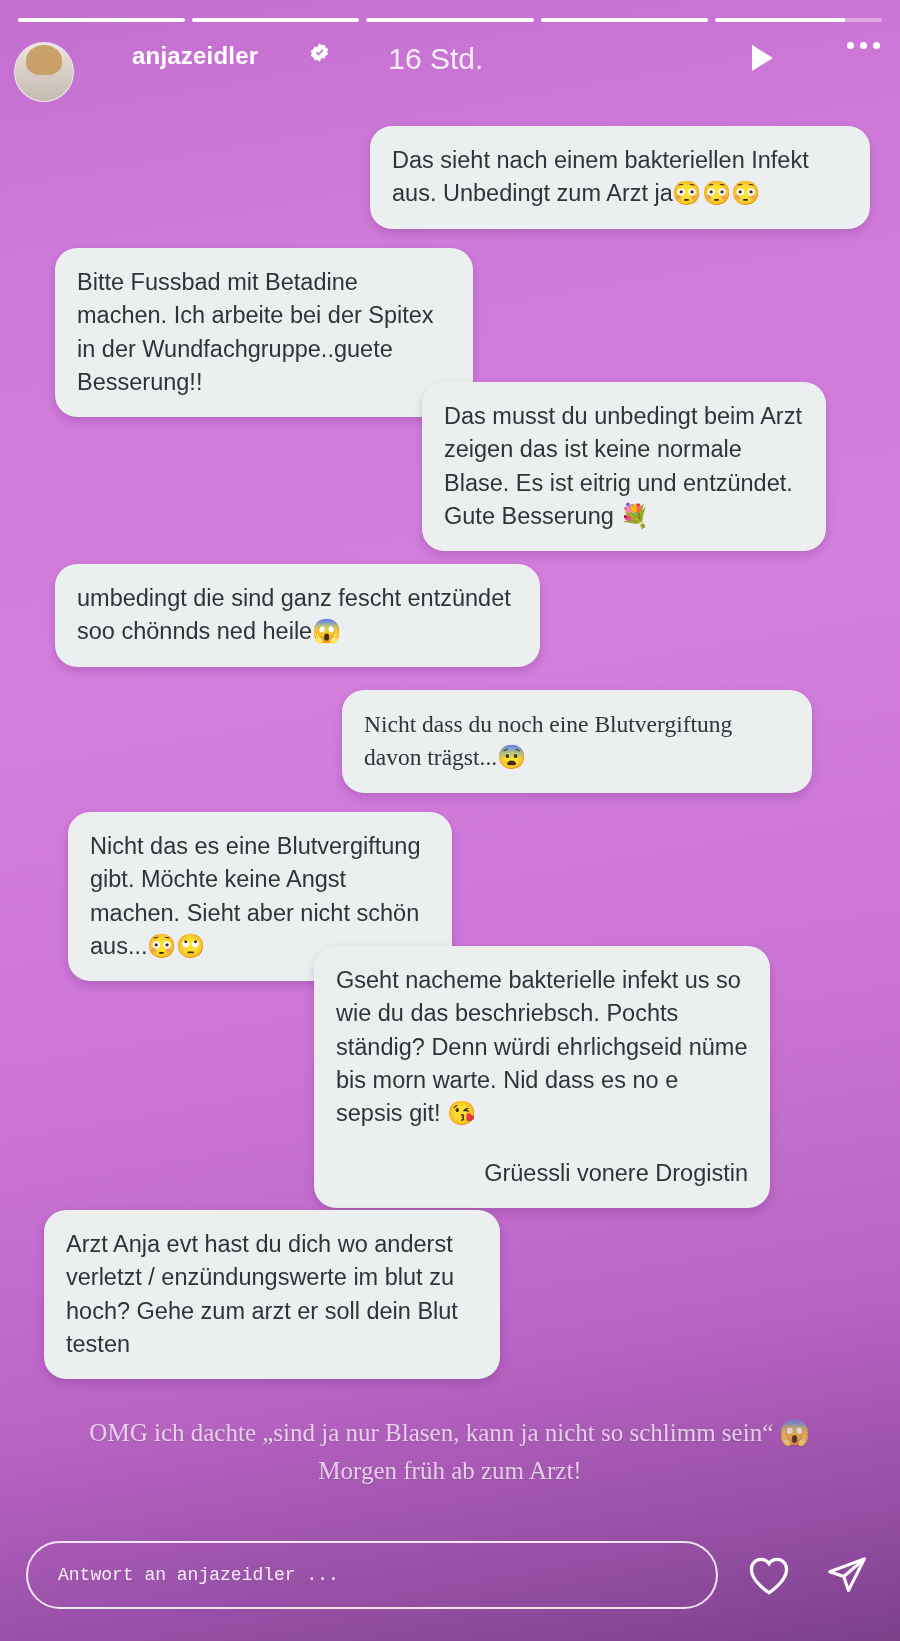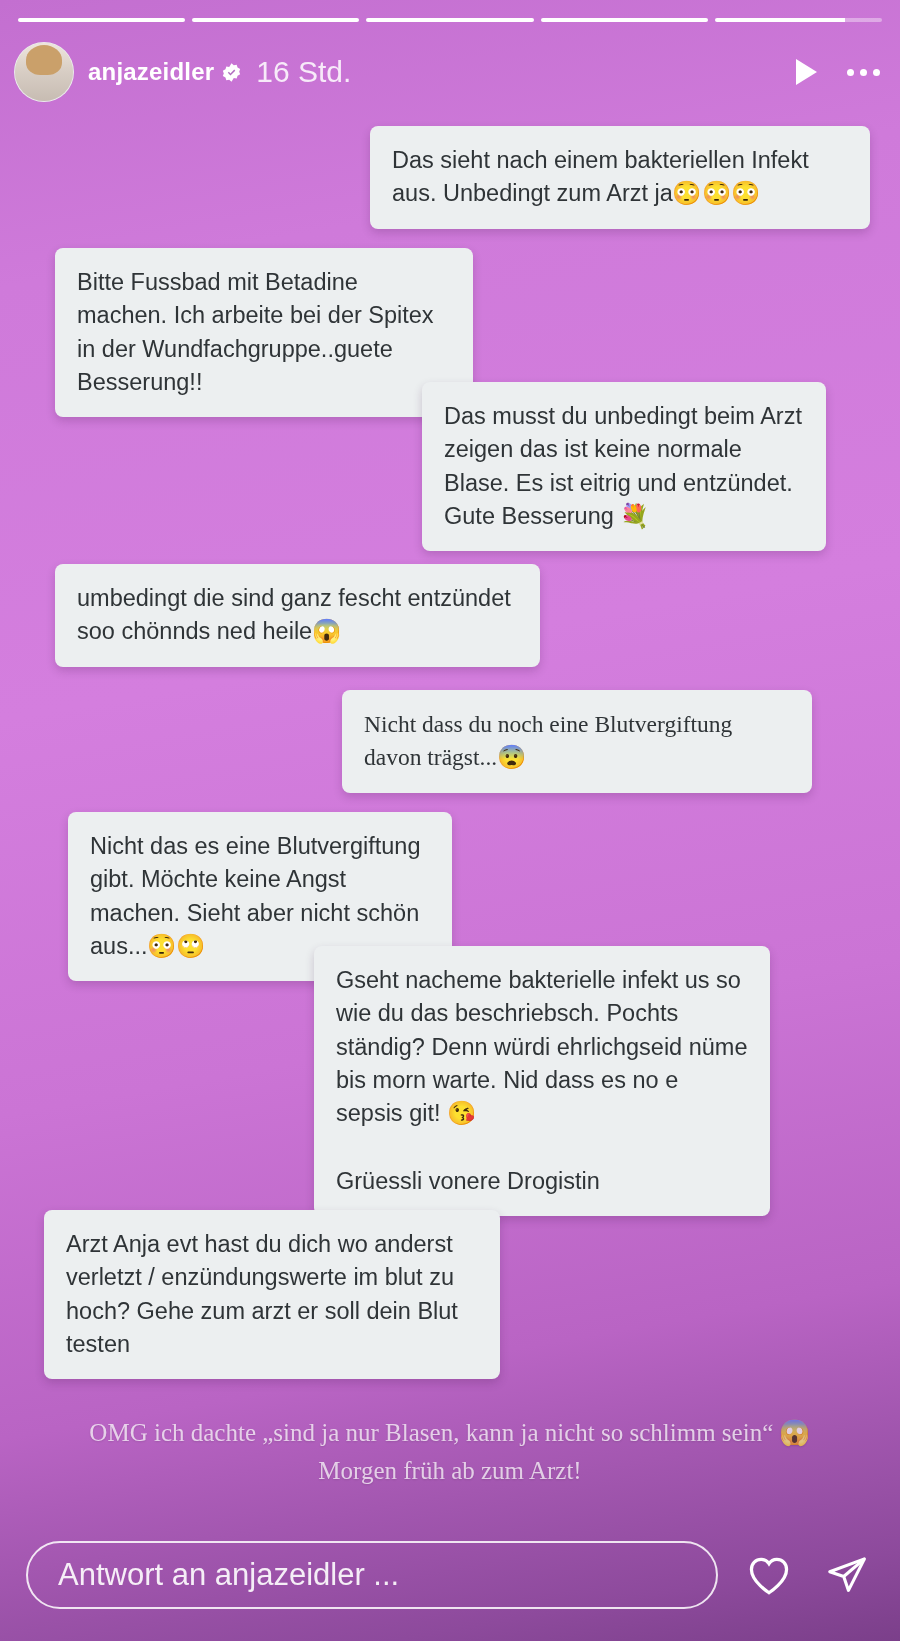--- a/index.html
+++ b/index.html
@@ -43,21 +43,22 @@
     background: linear-gradient(to right, #ffffff 78%, rgba(255,255,255,0.38) 78%);
   }
   
   .header {
     position: absolute;
     top: 42px;
     left: 14px;
     right: 14px;
     height: 60px;
     display: flex;
-    align-items: center;
+    align-items: flex-start;
+    gap: 44px;
   }
   .avatar-ring {
     width: 58px;
     height: 58px;
     border-radius: 50%;
     background: #d8d8d8;
     overflow: hidden;
     position: relative;
     flex: 0 0 auto;
     border: 1px solid rgba(255,255,255,0.5);
@@ -121,30 +122,30 @@
   .messages {
     position: absolute;
     top: 120px;
     left: 0;
     right: 0;
     bottom: 190px;
   }
   .bubble {
     position: absolute;
     background: #eceff0;
-    border-radius: 8px;
+    border-radius: 22px;
     box-shadow: 0 4px 10px rgba(60,20,70,0.20);
     padding: 18px 22px;
     color: #2f3437;
     font-size: 23.5px;
     line-height: 1.42;
     box-sizing: border-box;
   }
   .bubble p { margin: 0; }
-  .bubble p + p { margin-top: 34px; }
+  .bubble p + p { margin-top: 26px; text-align: right; }
   
   .caption {
     position: absolute;
     left: 0;
     right: 0;
     bottom: 152px;
     text-align: center;
     color: rgba(255,255,255,0.72);
     font-family: "Liberation Serif", serif;
     font-size: 25px;
@@ -163,23 +164,23 @@
     padding: 0 26px;
     box-sizing: border-box;
   }
   .reply-input {
     flex: 1 1 auto;
     height: 68px;
     border: 2px solid rgba(255,255,255,0.85);
     border-radius: 40px;
     background: transparent;
     color: rgba(255,255,255,0.92);
-    font-size: 31px;
+    font-size: 18px;
     padding: 0 30px;
-    font-family: Liberation Sans, sans-serif;
+    font-family: Liberation Mono, monospace;
     outline: none;
     box-sizing: border-box;
   }
   .reply-input::placeholder { color: rgba(255,255,255,0.9); }
   .icon-btn {
     width: 54px;
     height: 54px;
     margin-left: 24px;
     flex: 0 0 auto;
     display: flex;

